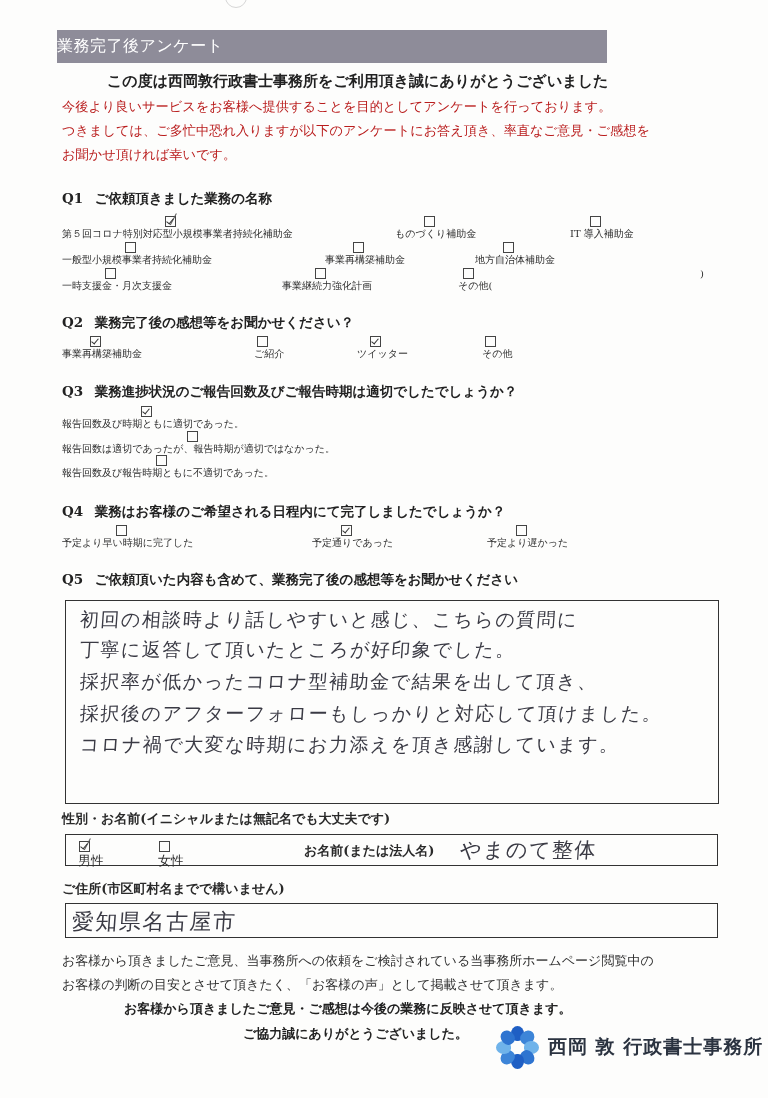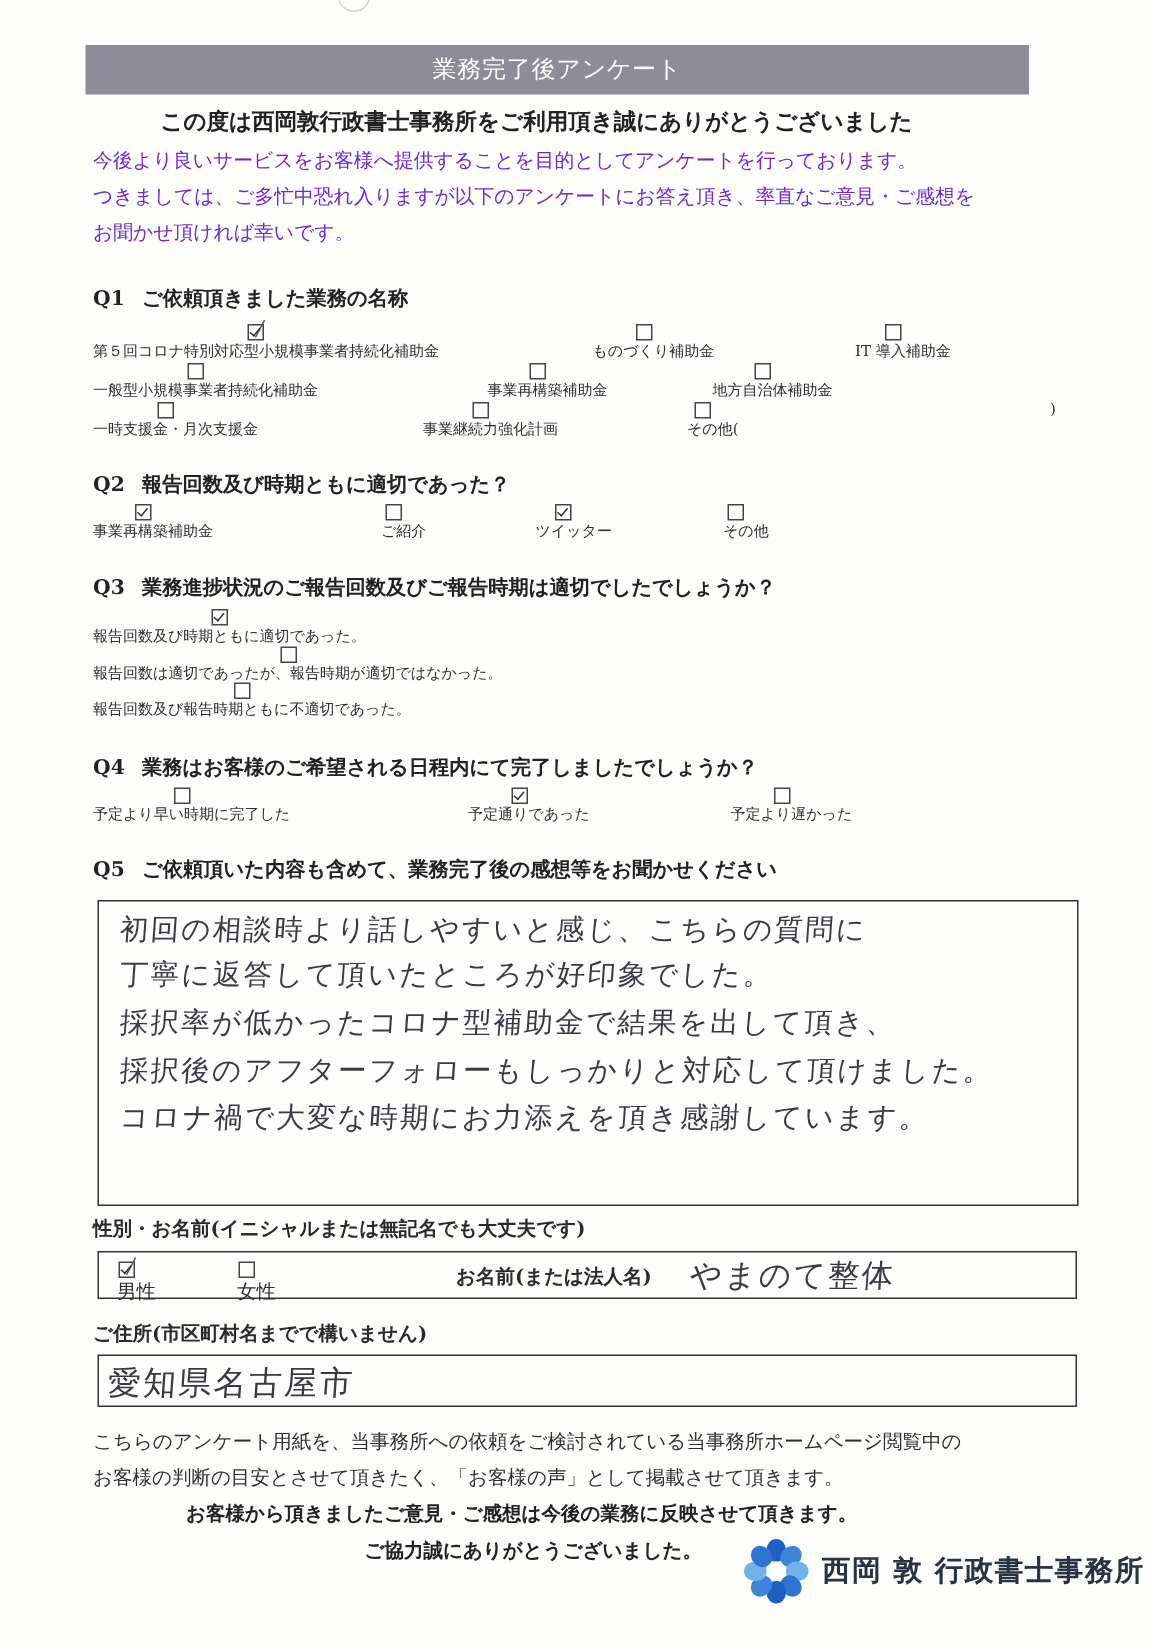--- a/index.html
+++ b/index.html
@@ -10,35 +10,35 @@
       position: relative;
     }
     .page { position: absolute; left: 0; top: 0; width: 768px; height: 1098px; }
 
     .punch-hole {
       position: absolute; left: 225px; top: -14px; width: 22px; height: 22px;
       border: 1px solid #d6d6d6; border-radius: 50%;
     }
 
     .title-bar {
-      position: absolute; left: 57px; top: 30px; width: 629px; height: 33px;
+      position: absolute; left: 57px; top: 30px; width: 550px; height: 33px;
       background: #8e8c99;
       color: #ffffff;
-      display: flex; align-items: center; justify-content: center;
+      display: flex; align-items: center; justify-content: flex-start;
       font-family: "DejaVu Sans", "Liberation Sans", sans-serif;
       font-size: 16px; letter-spacing: 0.5px;
     }
 
     .intro-lead {
       position: absolute; left: 107px; top: 72px;
       font-size: 15px; font-weight: bold; color: #222;
     }
     .intro-line {
       position: absolute; left: 62px;
-      font-size: 13.2px; color: #6d28d9; white-space: nowrap;
+      font-size: 13.2px; color: #b91c1c; white-space: nowrap;
     }
 
     .question {
       position: absolute; left: 62px;
       font-size: 13.5px; font-weight: bold; color: #222; white-space: nowrap;
     }
     .question .qnum { display: inline-block; width: 24px; font-weight: bold; }
     .question .qtext { margin-left: 4px; }
 
     .opt-row {
@@ -180,21 +180,21 @@
     </label>
     <label class="opt" style="left:396px">
       <span class="cb"></span>
       <span>その他(</span>
     </label>
     <span class="opt" style="left:638px">)</span>
   </div>
 
   <div class="question" style="top:314px">
     <span class="qnum">Q2</span>
-    <span class="qtext">報告回数及び時期ともに適切であった？</span>
+    <span class="qtext">業務完了後の感想等をお聞かせください？</span>
   </div>
   <div class="opt-row" style="top:336px">
     <label class="opt" style="left:0">
       <span class="cb checked"></span>
       <span>事業再構築補助金</span>
     </label>
     <label class="opt" style="left:192px">
       <span class="cb"></span>
       <span>ご紹介</span>
     </label>
@@ -274,21 +274,21 @@
     </label>
     <span class="name-label">お名前(または法人名)</span>
     <span class="name-value hand">やまのて整体</span>
   </div>
 
   <div class="section-label" style="top:880px">ご住所(市区町村名までで構いません)</div>
   <div class="address-box">
     <span class="addr-value hand">愛知県名古屋市</span>
   </div>
 
-  <div class="footer-line" style="left:62px; top:952px">こちらのアンケート用紙を、当事務所への依頼をご検討されている当事務所ホームページ閲覧中の</div>
+  <div class="footer-line" style="left:62px; top:952px">お客様から頂きましたご意見、当事務所への依頼をご検討されている当事務所ホームページ閲覧中の</div>
   <div class="footer-line footer-bold" style="left:124px; top:1000px">お客様から頂きましたご意見・ご感想は今後の業務に反映させて頂きます。</div>
   <div class="footer-line" style="left:62px; top:976px">お客様の判断の目安とさせて頂きたく、「お客様の声」として掲載させて頂きます。</div>
   <div class="footer-line footer-bold" style="left:243px; top:1025px">ご協力誠にありがとうございました。</div>
 
   <div class="logo">
     <div class="logo-mark">
       <span class="petal" style="background:#1f5fc4; transform: rotate(0deg) translateY(-14px);"></span>
       <span class="petal" style="background:#3d85d8; transform: rotate(45deg) translateY(-14px);"></span>
       <span class="petal" style="background:#6fb3ea; transform: rotate(90deg) translateY(-14px);"></span>
       <span class="petal" style="background:#2e74d0; transform: rotate(135deg) translateY(-14px);"></span>

